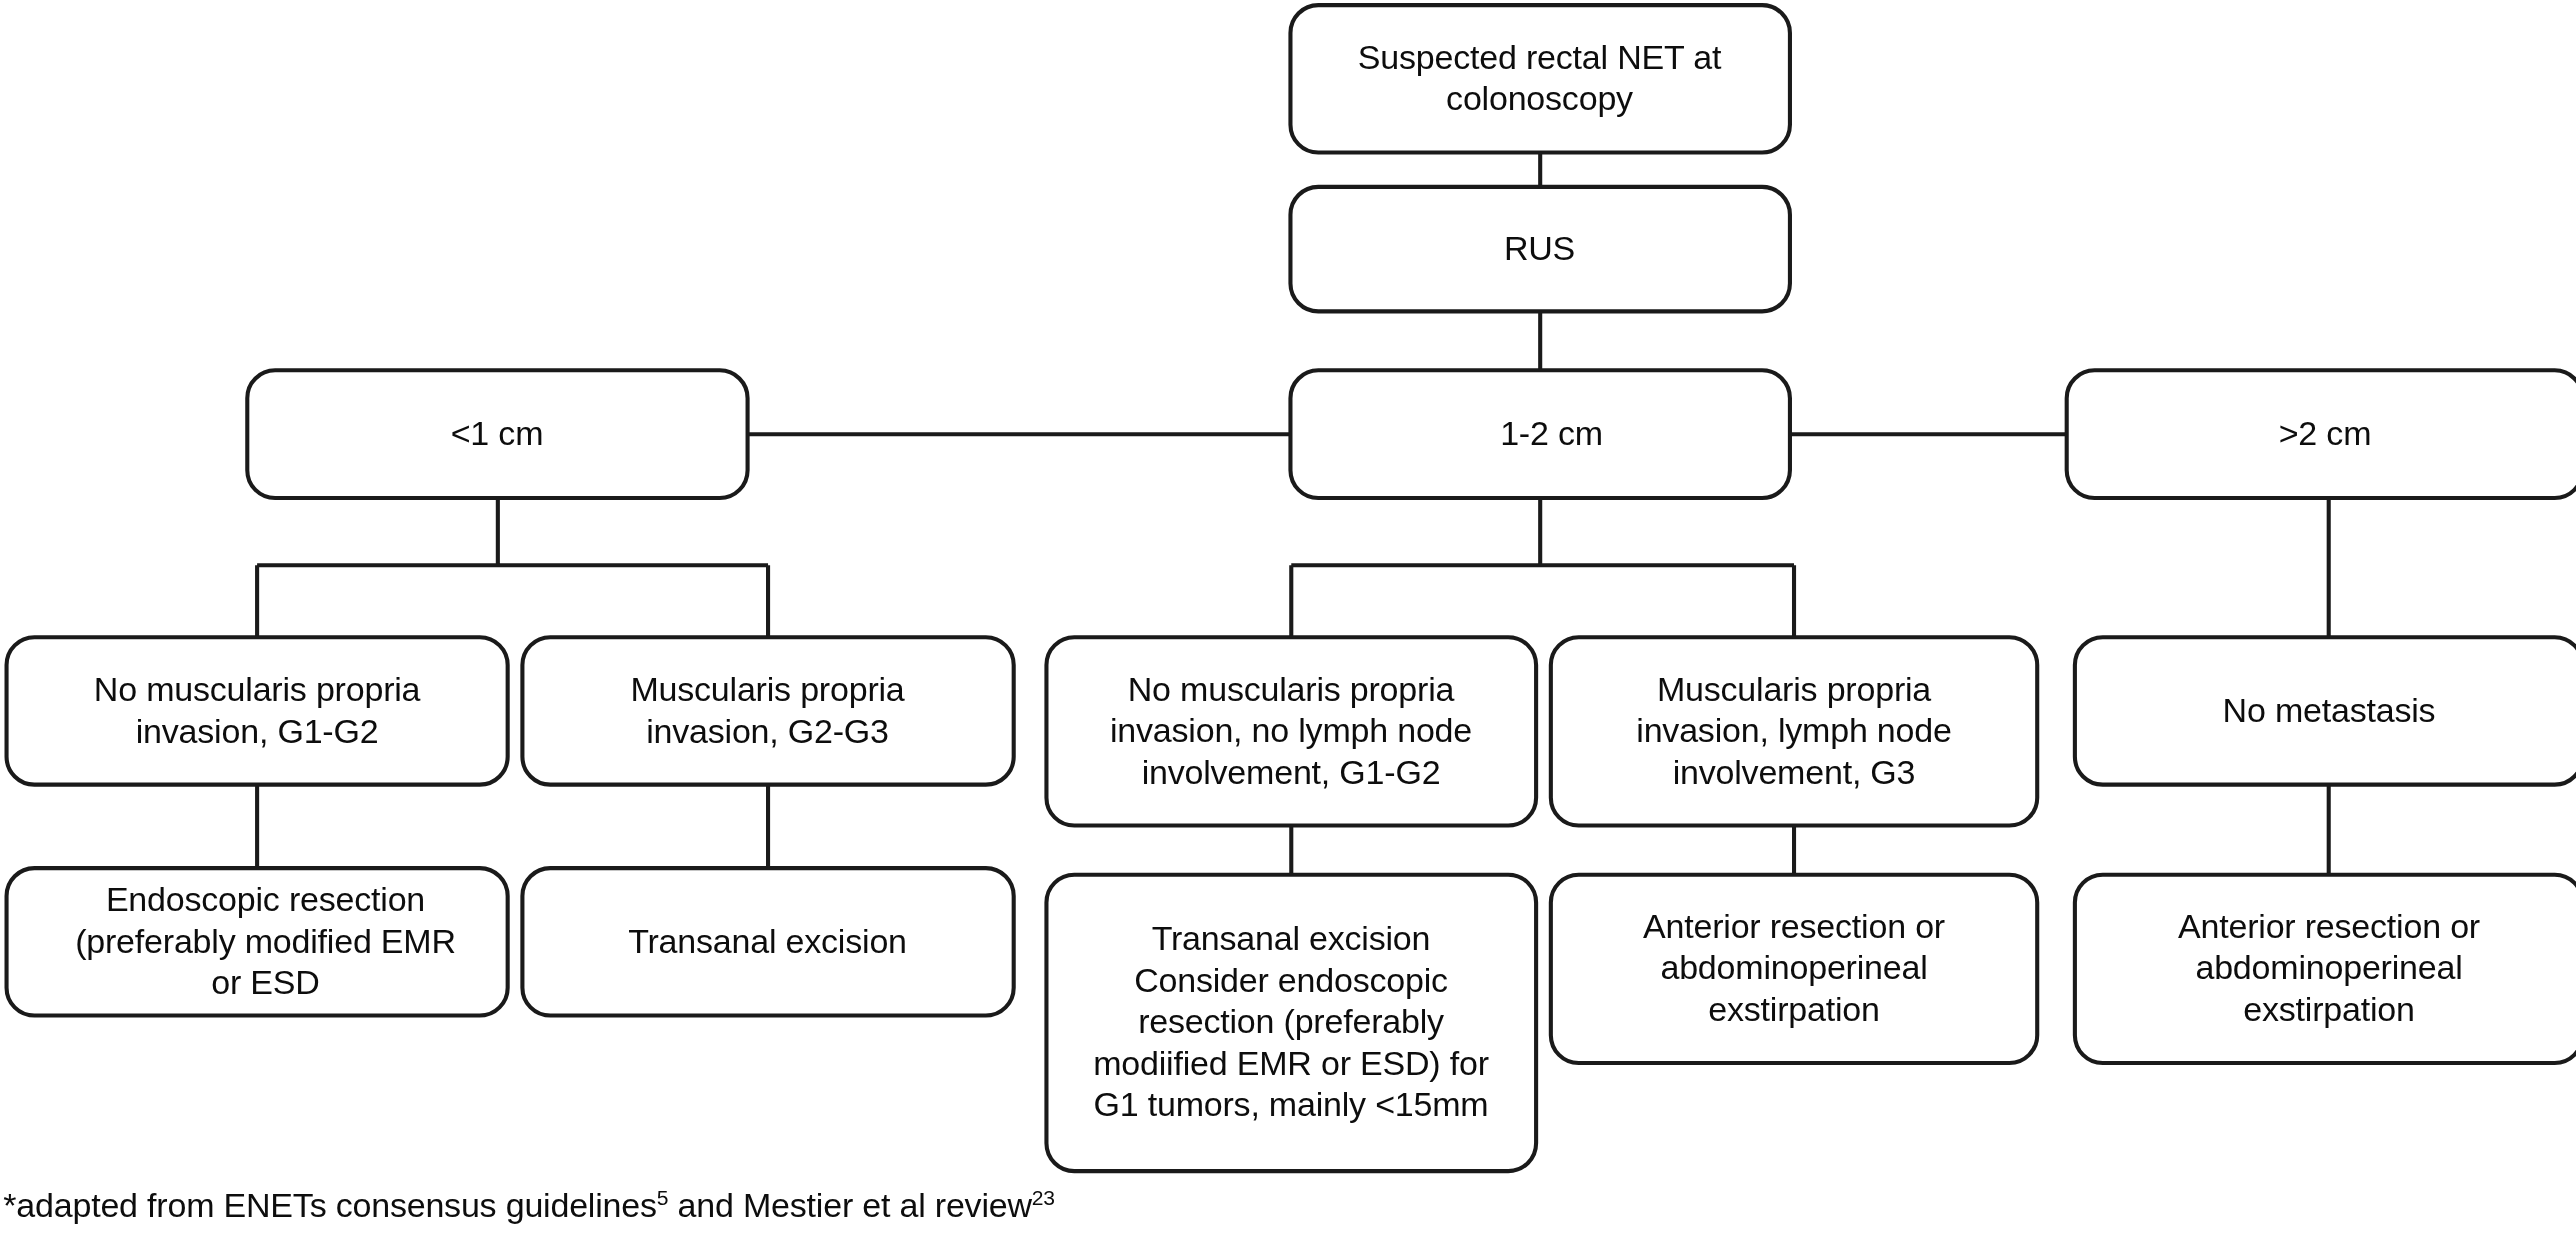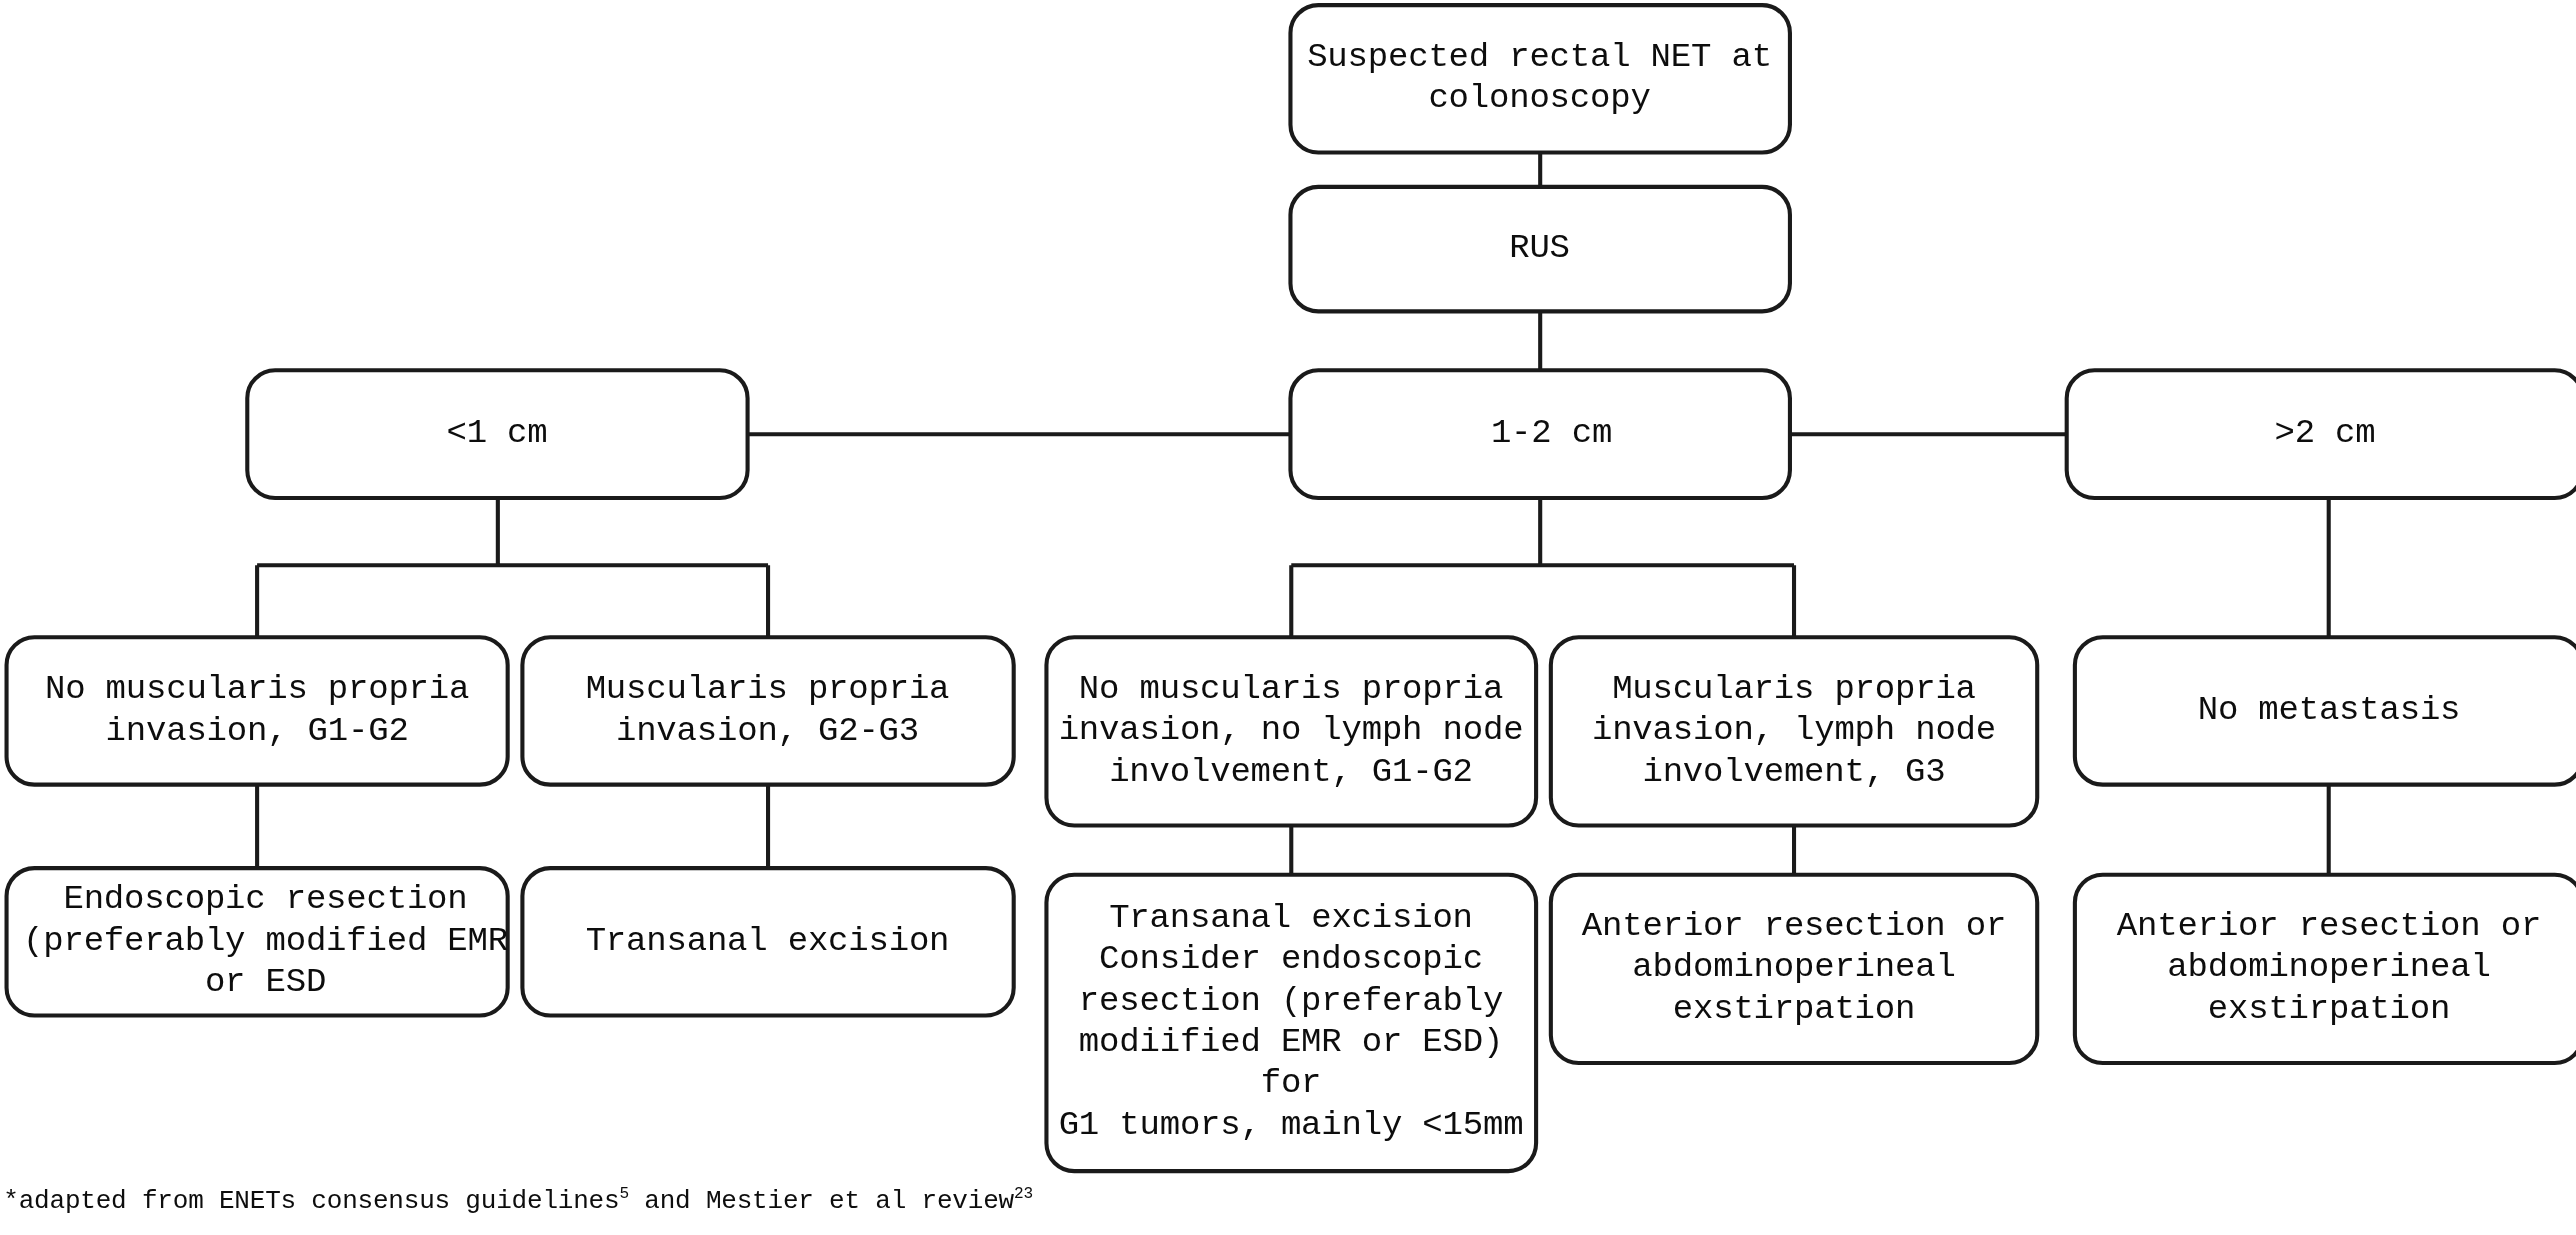--- a/index.html
+++ b/index.html
@@ -5,21 +5,21 @@
   html, body {
     margin: 0;
     padding: 0;
     background: #ffffff;
   }
   #stage {
     position: relative;
     width: 2576px;
     height: 1236px;
     background: #ffffff;
-    font-family: Liberation Mono, monospace;
+    font-family: Liberation Sans, sans-serif;
     overflow: hidden;
   }
   svg.flow {
     position: absolute;
     left: 0;
     top: 0;
     width: 2576px;
     height: 1236px;
     display: block;
   }
@@ -46,21 +46,21 @@
     letter-spacing: -0.2px;
     white-space: pre-line;
     box-sizing: border-box;
     padding: 0 6.6px;
     pointer-events: none;
   }
   .footnote {
     position: absolute;
     left: 3.3px;
     top: 1186px;
-    font-size: 26px;
+    font-size: 34px;
     color: #0d0d0d;
     letter-spacing: -0.2px;
     white-space: nowrap;
   }
   .footnote sup {
     font-size: 0.62em;
     vertical-align: super;
     line-height: 0;
   }
 </style>

